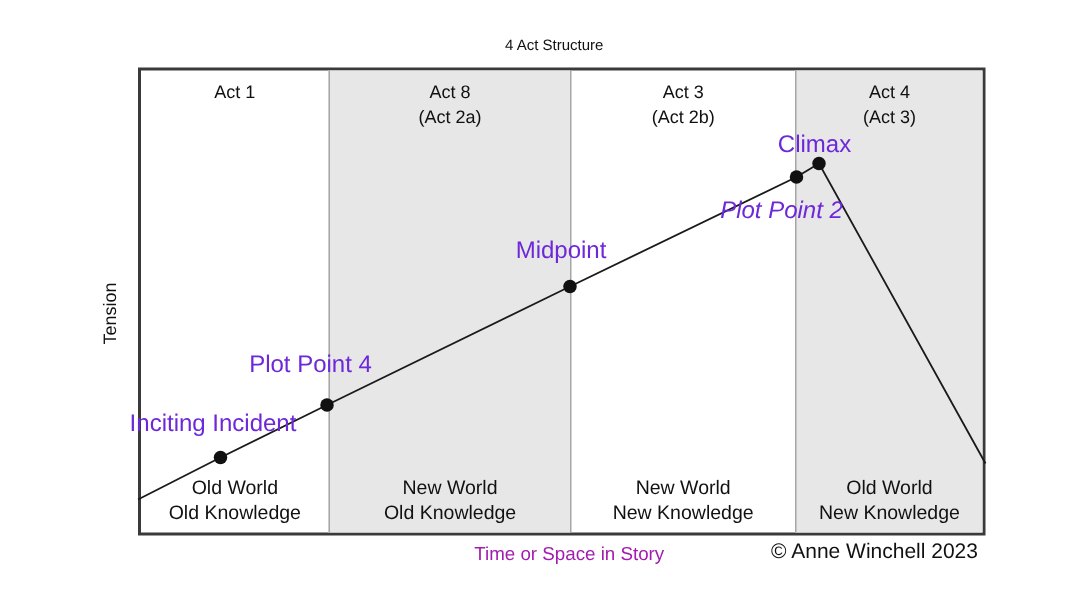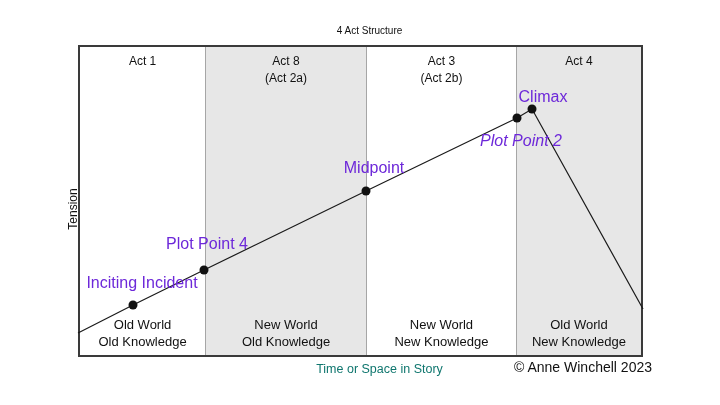--- a/index.html
+++ b/index.html
@@ -19,21 +19,21 @@
     left: 87px;
     top: 25px;
     width: 565px;
     text-align: center;
     font-size: 10px;
     color: #111111;
   }
 
   .plot {
     position: absolute;
-    left: 78px;
+    left: 92px;
     top: 45px;
     width: 565px;
     height: 312px;
     border: 2px solid var(--border-color, #3a3a3a);
     display: flex;
   }
 
   .band { position: relative; height: 100%; }
   .band.shaded { background: var(--shade-color, #e7e7e7); }
   .band + .band { border-left: 1px solid var(--divider-color, #a6a6a6); }
@@ -92,21 +92,21 @@
     color: #111111;
   }
 
   .x-label {
     position: absolute;
     left: 87px;
     top: 362px;
     width: 585px;
     text-align: center;
     font-size: 12.5px;
-    color: #0f766e;
+    color: #a21caf;
   }
 
   .copyright {
     position: absolute;
     right: 68px;
     top: 359px;
     font-size: 14px;
     color: #111111;
     white-space: nowrap;
   }
@@ -149,20 +149,21 @@
       </div>
       <div class="world-label">
         <div>New World</div>
         <div>New Knowledge</div>
       </div>
     </div>
 
     <div class="band b3 shaded">
       <div class="act-label">
         <div>Act 4</div>
+        <div>(Act 3)</div>
       </div>
       <div class="world-label">
         <div>Old World</div>
         <div>New Knowledge</div>
       </div>
     </div>
 
     <svg id="curve-svg" viewBox="0 0 565 312" xmlns="http://www.w3.org/2000/svg">
         <polyline points="0,288 55,260 126,225 288,146 439,73 454,64 565,264" fill="none" stroke="#1a1a1a" stroke-width="1.2"></polyline>
         <circle cx="55" cy="260" r="4.5" fill="#111111"></circle>

